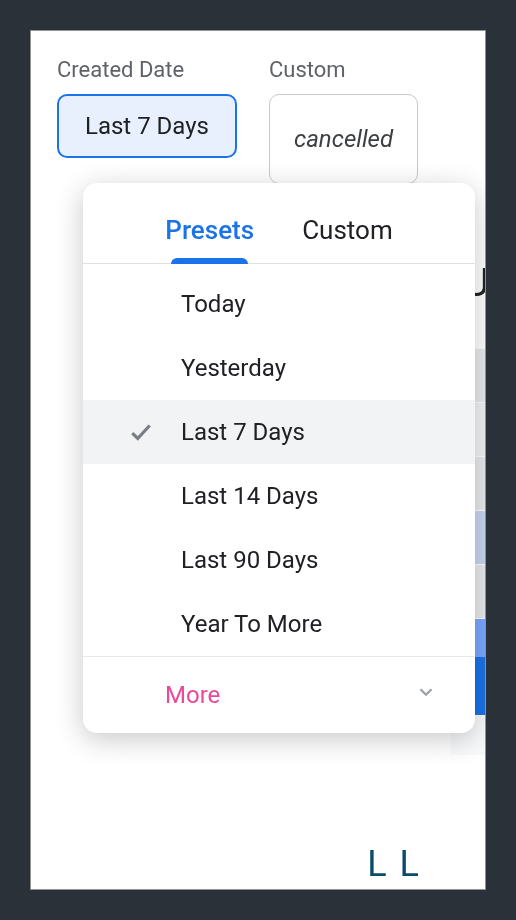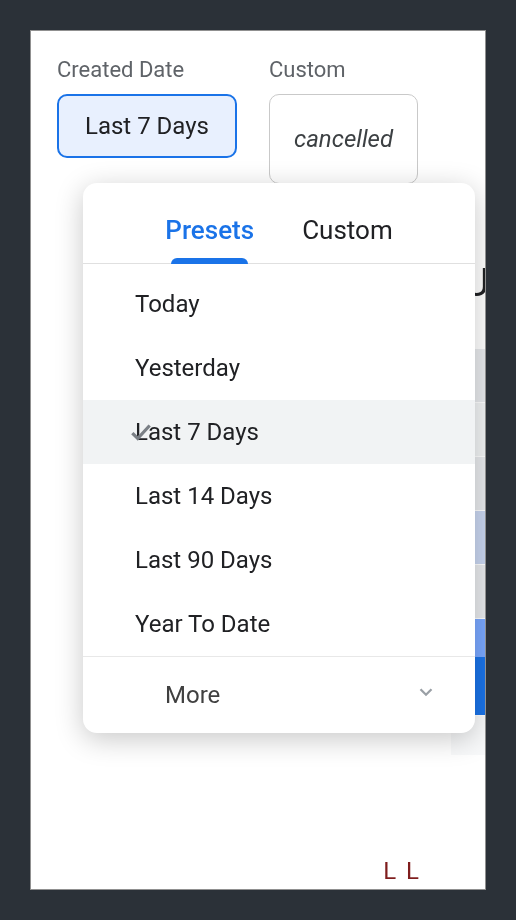--- a/index.html
+++ b/index.html
@@ -82,22 +82,22 @@
     .bg-bar.c3 { background: #e8eaed; border-bottom: 1px solid #ffffff;}
     .bg-bar.c4 { background: #c9d6f0; border-bottom: 1px solid #ffffff;}
     .bg-bar.c5 { background: #e8eaed; border-bottom: 1px solid #ffffff;}
     .bg-bar.c6 { background: #7aa8ff; height: 38px; }
     .bg-bar.c7 { background: #1a73e8; height: 58px; }
     .bg-bar.c8 { background: #f8f9fa; height: 40px; border-top: 1px solid #ffffff;}
     .bg-bottom-text {
       position: absolute;
       bottom: 4px;
       right: 64px;
-      color: #7f1d1d;
-      font-size: 24px;
+      color: #0c4a6e;
+      font-size: 36px;
       letter-spacing: 2px;
     }
 
     .dropdown {
       position: absolute;
       top: 152px;
       left: 52px;
       width: 392px;
       background: #fff;
       border-radius: 14px;
@@ -132,21 +132,21 @@
       background: #1a73e8;
       border-radius: 6px 6px 0 0;
     }
     .dd-list {
       padding: 0;
     }
     .dd-item {
       display: flex;
       align-items: center;
       height: 64px;
-      padding-left: 52px;
+      padding-left: 98px;
       font-size: 24px;
       color: #202124;
       position: relative;
       cursor: pointer;
     }
     .dd-item:first-child {
       margin-top: 8px;
     }
     .dd-item.selected {
       background: #f1f3f4;
@@ -168,21 +168,21 @@
       stroke: #7a7f85;
       stroke-width: 3;
       fill: none;
     }
     .dd-more {
       border-top: 1px solid #e8e8e8;
       display: flex;
       justify-content: space-between;
       padding: 24px 38px 24px 82px;
       font-size: 24px;
-      color: #404040;
+      color: #ec4899;
       cursor: pointer;
     }
     .dd-more .chev svg {
       width: 22px;
       height: 22px;
       stroke: #9aa0a6;
       stroke-width: 2.5;
       fill: none;
     }
   </style>
@@ -245,21 +245,21 @@
           </span>
           <span>Last 7 Days</span>
         </div>
         <div class="dd-item">
           <span>Last 14 Days</span>
         </div>
         <div class="dd-item">
           <span>Last 90 Days</span>
         </div>
         <div class="dd-item">
-          <span>Year To Date</span>
+          <span>Year To More</span>
         </div>
       </div>
     <div class="dd-more">
       <span>More</span>
       <span class="chev">
         <svg viewBox="0 0 24 24">
             <polyline points="6 9 12 15 18 9"></polyline>
           </svg>
       </span>
     </div>

